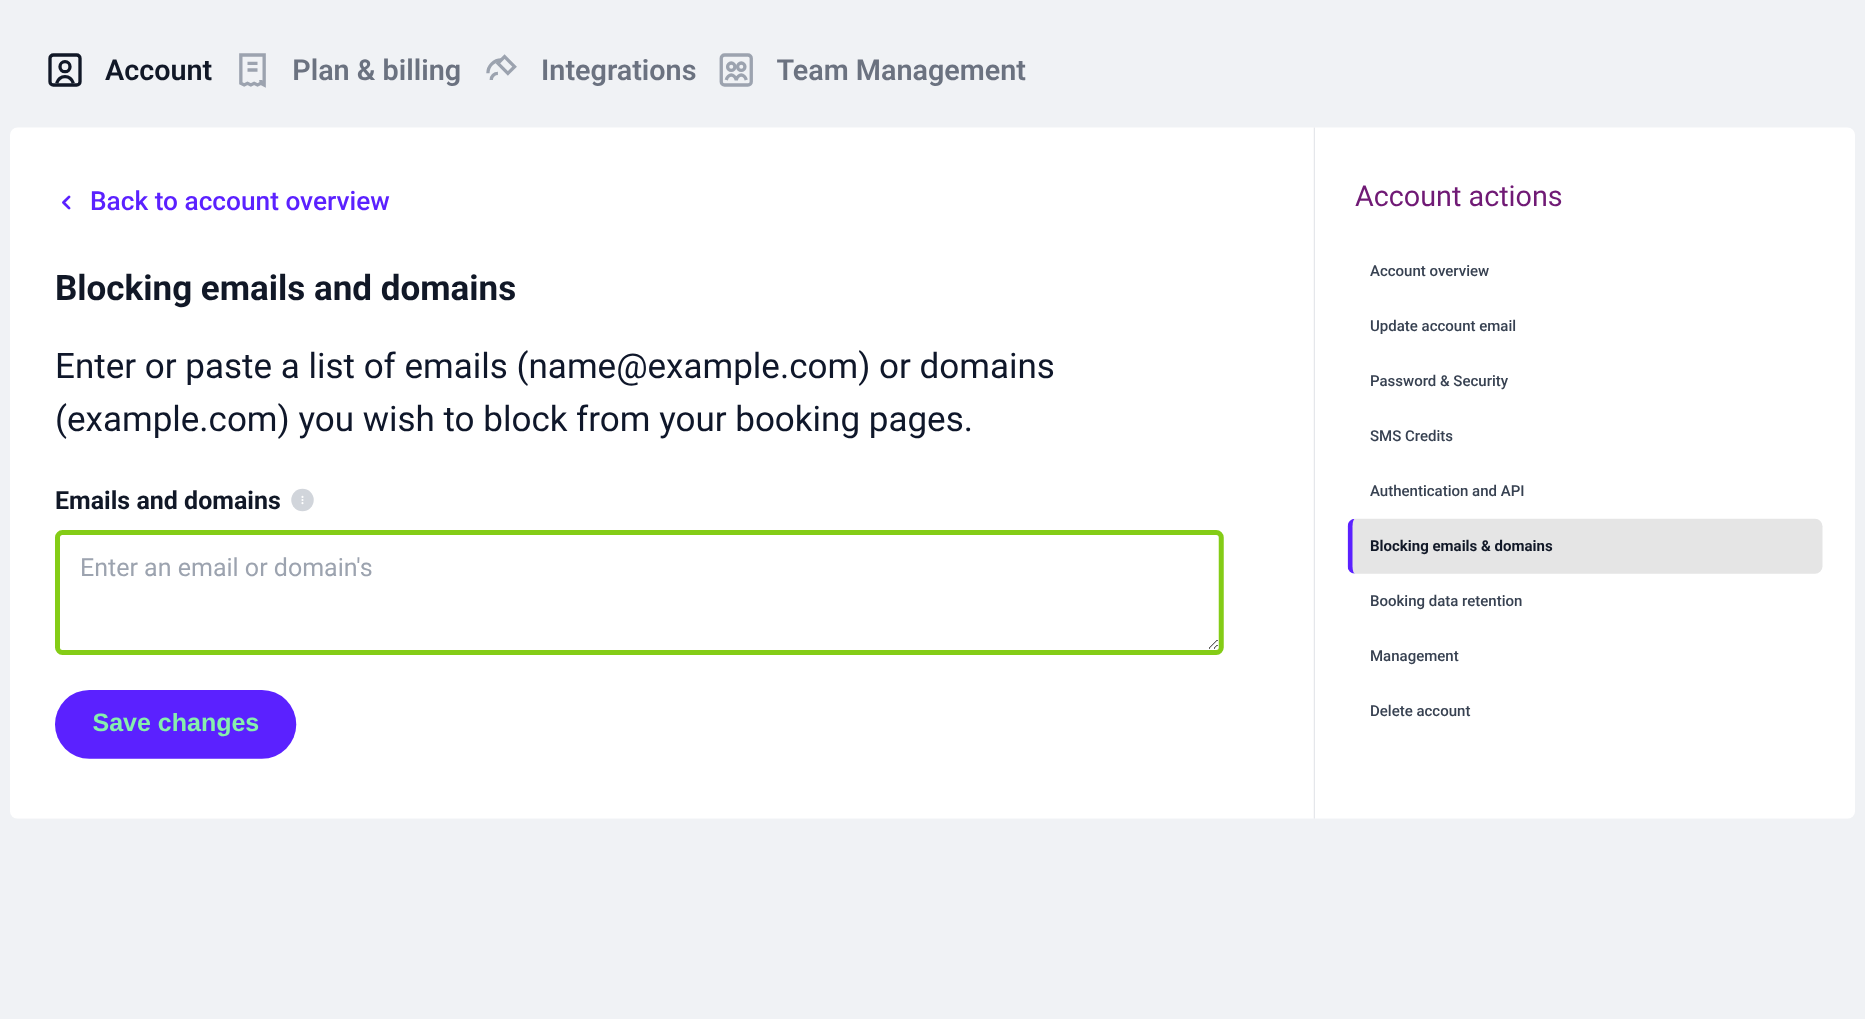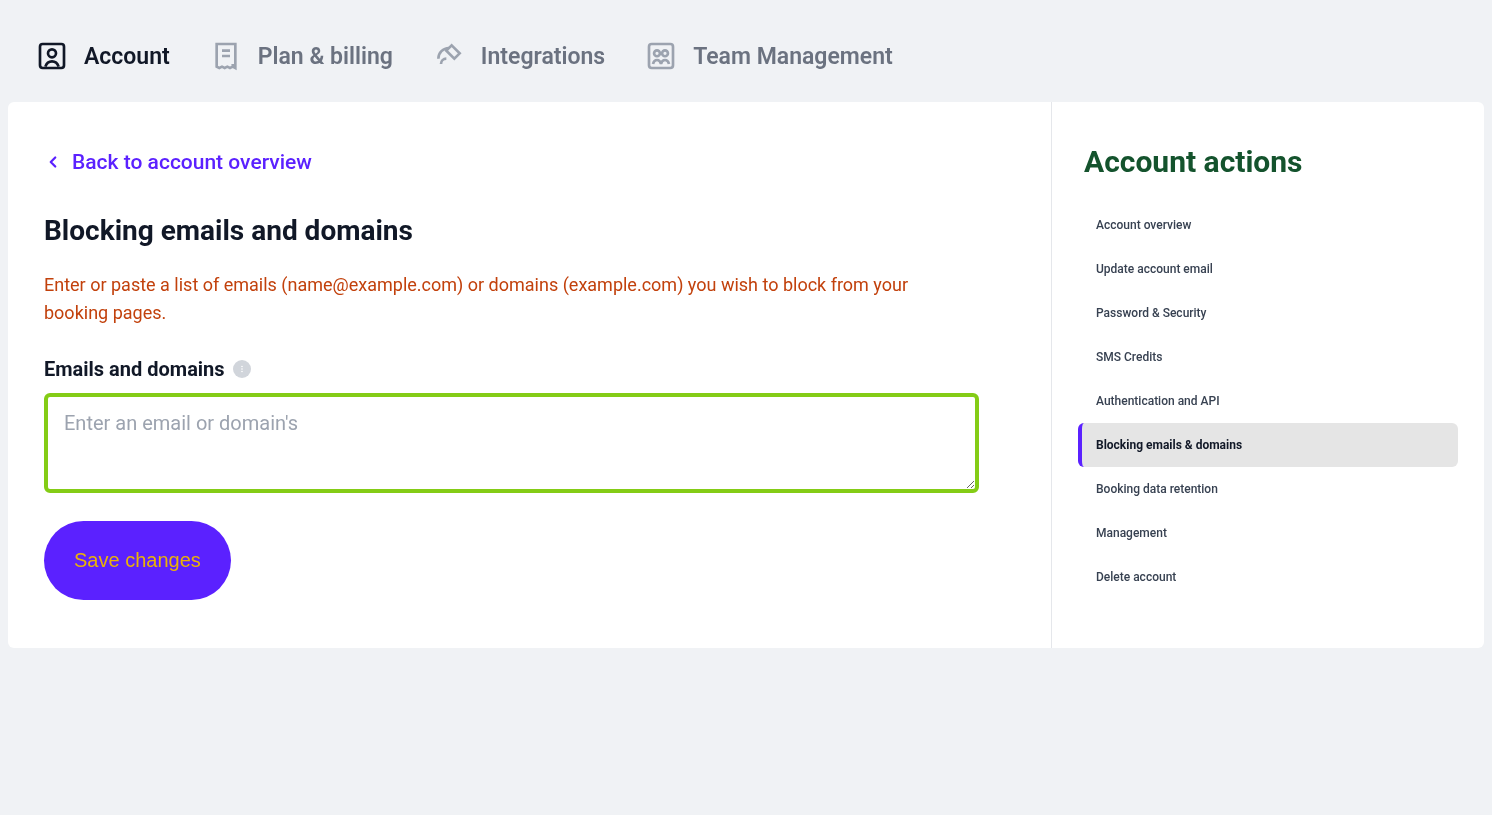--- a/index.html
+++ b/index.html
@@ -9,21 +9,21 @@
     }
     body {
       font-family: -apple-system, BlinkMacSystemFont, "Segoe UI", Roboto, Helvetica, Arial, sans-serif;
       background: #f0f2f5;
       color: #1a1a1a;
       width: 1492px;
     }
     .top-tabs {
       display: flex;
       align-items: center;
-      gap: 40px;
+      gap: 16px;
       padding: 40px 36px 30px 36px;
     }
     .tab-item {
       display: flex;
       align-items: center;
       gap: 16px;
       color: #6b7280;
       font-size: 23px;
       font-weight: 600;
       cursor: pointer;
@@ -65,22 +65,22 @@
       margin-bottom: 40px;
     }
     .back-link svg { width: 18px; height: 18px; }
     .page-title {
       font-size: 28px;
       font-weight: 700;
       color: #111827;
       margin-bottom: 14px;
     }
     .page-subtitle {
-      font-size: 18px;
-      color: #c2410c;
+      font-size: 28px;
+      color: #0f172a;
       line-height: 1.55;
       max-width: 920px;
       margin-bottom: 30px;
       margin-top: 24px;
     }
     .field-label {
       display: flex;
       align-items: center;
       gap: 8px;
       font-size: 20px;
@@ -115,36 +115,36 @@
       font-family: inherit;
       resize: both;
       outline: none;
       margin-bottom: 24px;
     }
     .input-area::placeholder {
       color: #9ca3af;
     }
     .save-button {
       background: #5b21ff;
-      color: #eab308;
+      color: #86efac;
       border: none;
       border-radius: 999px;
-      padding: 28px 30px;
+      padding: 16px 30px;
       font-size: 20px;
-      font-weight: 400;
+      font-weight: 700;
       cursor: pointer;
     }
     .side-panel {
       width: 432px;
       padding: 42px 26px;
     }
     .side-title {
-      font-size: 30px;
-      font-weight: 700;
-      color: #14532d;
+      font-size: 23px;
+      font-weight: 400;
+      color: #701a75;
       margin-bottom: 24px;
       padding-left: 6px;
     }
     .side-menu {
       display: flex;
       flex-direction: column;
     }
     .side-item {
       font-size: 12px;
       color: #374151;

